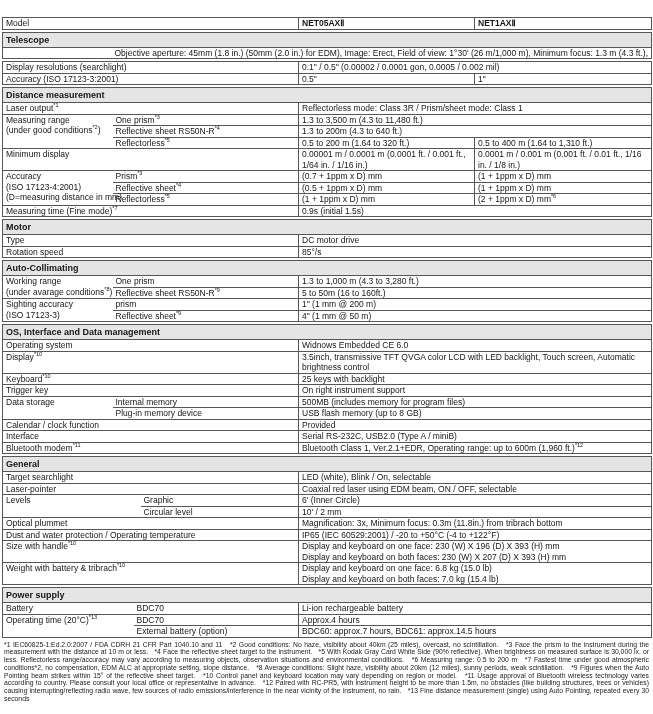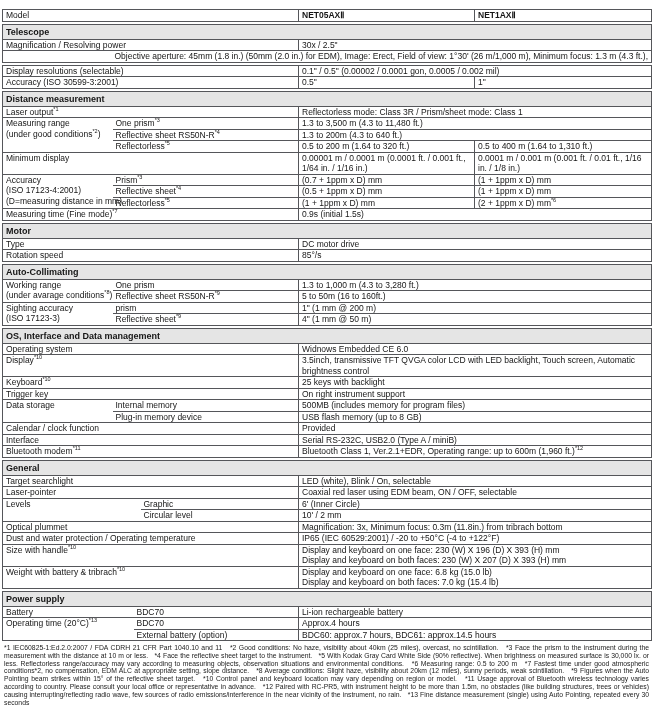--- a/index.html
+++ b/index.html
@@ -1,19 +1,19 @@
 <!DOCTYPE html>
 <html><head>
 <meta charset="utf-8">
 <style>
   html,body{margin:0;padding:0;background:#fff;}
   body{width:653px;font-family:"Liberation Sans",sans-serif;color:#161616;-webkit-font-smoothing:antialiased;}
   .page{padding:1px 2px 0 2px;}
   table.spec{border-collapse:collapse;table-layout:fixed;width:649px;margin-top:2px;}
-  table.spec.first{margin-top:8px;}
+  table.spec.first{margin-top:16px;}
   td{border:1px solid #55565a;font-size:8.5px;line-height:10.5px;padding:0 3px;vertical-align:top;word-wrap:break-word;}
   td.band{background:#e5e5e5;font-weight:bold;font-size:9px;line-height:12px;padding:1px 3px;}
   td.lab{border-right:none;white-space:nowrap;overflow:visible;}
   td.sub{border-left:none;white-space:nowrap;overflow:visible;}
   td.val{}
   td.full{white-space:nowrap;overflow:hidden;text-align:right;}
   td.bold{font-weight:bold;}
   sup{font-size:5.5px;line-height:0;vertical-align:4px;letter-spacing:0;}
   .footnotes{font-size:6.8px;line-height:7.8px;text-align:justify;margin:3px 2px 0 2px;color:#222;}
 </style>
@@ -42,42 +42,38 @@
           <col style="width: 110px;">
           <col style="width: 186px;">
           <col style="width: 176px;">
           <col style="width: 177px;">
         </colgroup>
         <tbody>
           <tr>
             <td class="band" colspan="4">Telescope</td>
           </tr>
           <tr>
-            <td class="lab" colspan="2" style="border-right: 1px solid rgb(85, 86, 90);">Magnification / Resolving power</td>
-            <td class="val" colspan="2">30x / 2.5"</td>
-          </tr>
-          <tr>
             <td class="val full" colspan="4">Objective aperture: 45mm (1.8 in.) (50mm (2.0 in.) for EDM), Image: Erect, Field of view: 1°30' (26 m/1,000 m), Minimum focus: 1.3 m (4.3 ft.),</td>
           </tr>
         </tbody>
       </table>
       <table class="spec">
         <colgroup>
           <col style="width: 110px;">
           <col style="width: 186px;">
           <col style="width: 176px;">
           <col style="width: 177px;">
         </colgroup>
         <tbody>
           <tr>
-            <td class="lab" colspan="2" style="border-right: 1px solid rgb(85, 86, 90);">Display resolutions (selectable)</td>
+            <td class="lab" colspan="2" style="border-right: 1px solid rgb(85, 86, 90);">Display resolutions (searchlight)</td>
             <td class="val" colspan="2">0.1" / 0.5" (0.00002 / 0.0001 gon, 0.0005 / 0.002 mil)</td>
           </tr>
           <tr>
-            <td class="lab" colspan="2" style="border-right: 1px solid rgb(85, 86, 90);">Accuracy (ISO 30599-3:2001)</td>
+            <td class="lab" colspan="2" style="border-right: 1px solid rgb(85, 86, 90);">Accuracy (ISO 17123-3:2001)</td>
             <td class="val">0.5"</td>
             <td class="val">1"</td>
           </tr>
         </tbody>
       </table>
       <table class="spec">
         <colgroup>
           <col style="width: 110px;">
           <col style="width: 186px;">
           <col style="width: 176px;">

